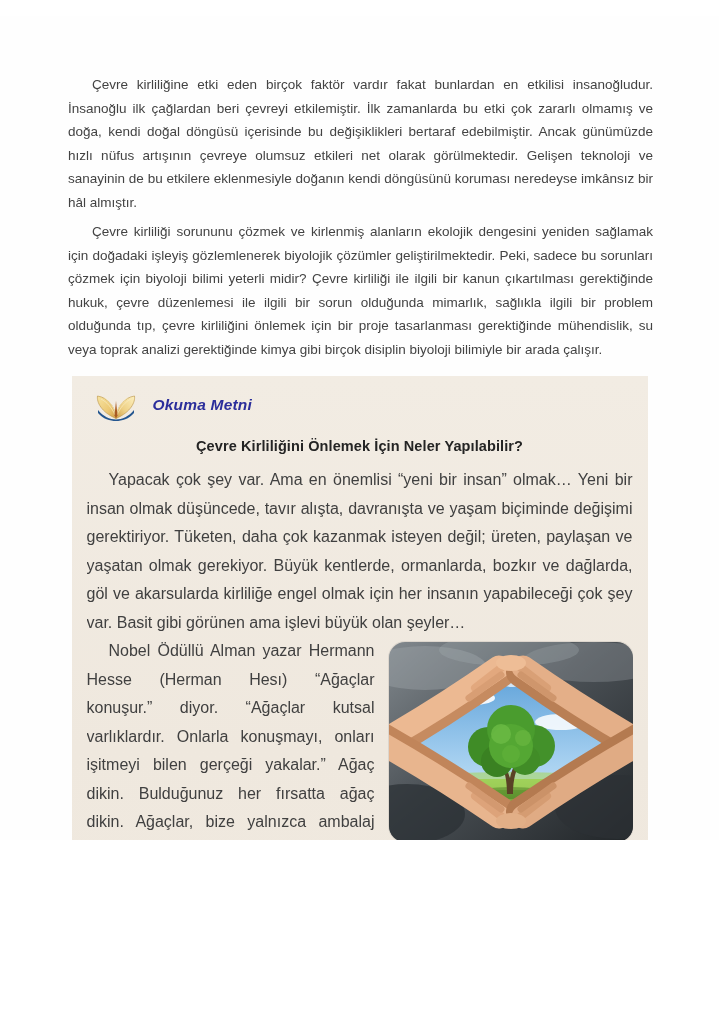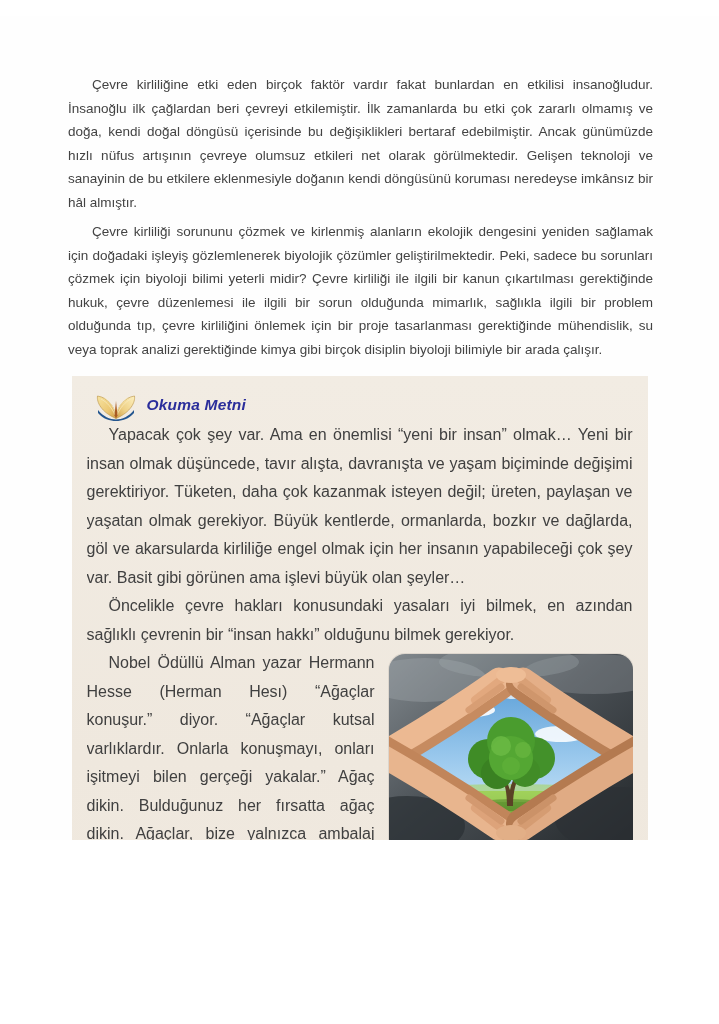--- a/index.html
+++ b/index.html
@@ -29,21 +29,21 @@
   
   .panel {
     width: 576px;
     margin: 15px auto 0 auto;
     background: linear-gradient(180deg, #f2ece3 0%, #efe8de 55%, #f1eae0 100%);
     padding: 13px 15px 18px 15px;
   }
   .panel-header {
     display: flex;
     align-items: center;
-    gap: 10px;
+    gap: 16px;
     padding-left: 8px;
   }
   .book-icon { width: 42px; height: 32px; flex: 0 0 auto; }
   .panel-header .label {
     font-size: 15.5px;
     font-weight: bold;
     font-style: italic;
     color: #2b2e9b;
     letter-spacing: 0.2px;
   }
@@ -104,24 +104,24 @@
           <path d="M3,21 C8,27.5 15,30.5 21,30.5 C27,30.5 34,27.5 39,21 L39,24 C34,30 27,32 21,32 C15,32 8,30 3,24 Z" fill="#24568f"></path>
           <path d="M21,28 C20,18 13,8.5 2.5,7 C1.6,13 6,23 21,29.5 Z" fill="url(#bk-gold-l)" stroke="#b9913f" stroke-width="0.6"></path>
           <path d="M21,28 C22,18 29,8.5 39.5,7 C40.4,13 36,23 21,29.5 Z" fill="url(#bk-gold-r)" stroke="#b9913f" stroke-width="0.6"></path>
           <path d="M6,10 C12,13 17,19 20,26 M9,8.5 C14,11.5 18,17 20.5,24 M36,10 C30,13 25,19 22,26 M33,8.5 C28,11.5 24,17 21.5,24" stroke="#f8ecc2" stroke-width="0.8" fill="none" opacity="0.9"></path>
           <path d="M19.5,26.5 L21,12 L22.5,26.5 L21,29 Z" fill="#a85a22"></path>
         </svg>
       </span>
       <span class="label">Okuma Metni</span>
     </div>
 
+    <h2 class="reading-title">Çevre Kirliliğini Önlemek İçin Neler Yapılabilir?</h2>
 
     <div class="panel-body">
       <p>Yapacak çok şey var. Ama en önemlisi “yeni bir insan” olmak… Yeni bir insan olmak düşüncede, tavır alışta, davranışta ve yaşam biçiminde değişimi gerektiriyor. Tüketen, daha çok kazanmak isteyen değil; üreten, paylaşan ve yaşatan olmak gerekiyor. Büyük kentlerde, ormanlarda, bozkır ve dağlarda, göl ve akarsularda kirliliğe engel olmak için her insanın yapabileceği çok şey var. Basit gibi görünen ama işlevi büyük olan şeyler…</p>
-      <p>Öncelikle çevre hakları konusundaki yasaları iyi bilmek, en azından sağlıklı çevrenin bir “insan hakkı” olduğunu bilmek gerekiyor.</p>
 
       <figure class="photo">
         <svg viewBox="0 0 244 200" xmlns="http://www.w3.org/2000/svg" aria-hidden="true">
           <defs>
             <linearGradient id="pg-cloud" x1="0" y1="0" x2="1" y2="1">
               <stop offset="0" stop-color="#82898e"></stop>
               <stop offset="0.45" stop-color="#4b5156"></stop>
               <stop offset="1" stop-color="#212528"></stop>
             </linearGradient>
             <linearGradient id="pg-sky" x1="0" y1="0" x2="0" y2="1">

